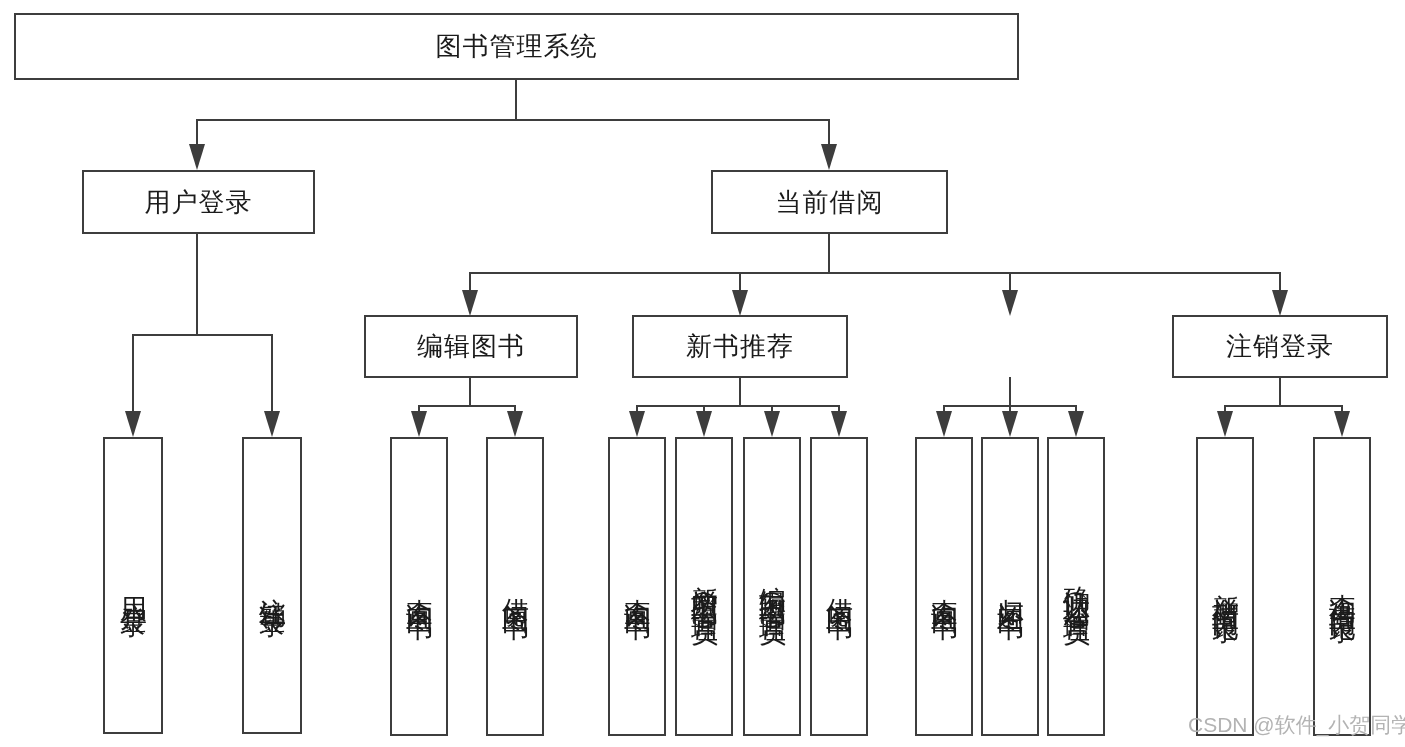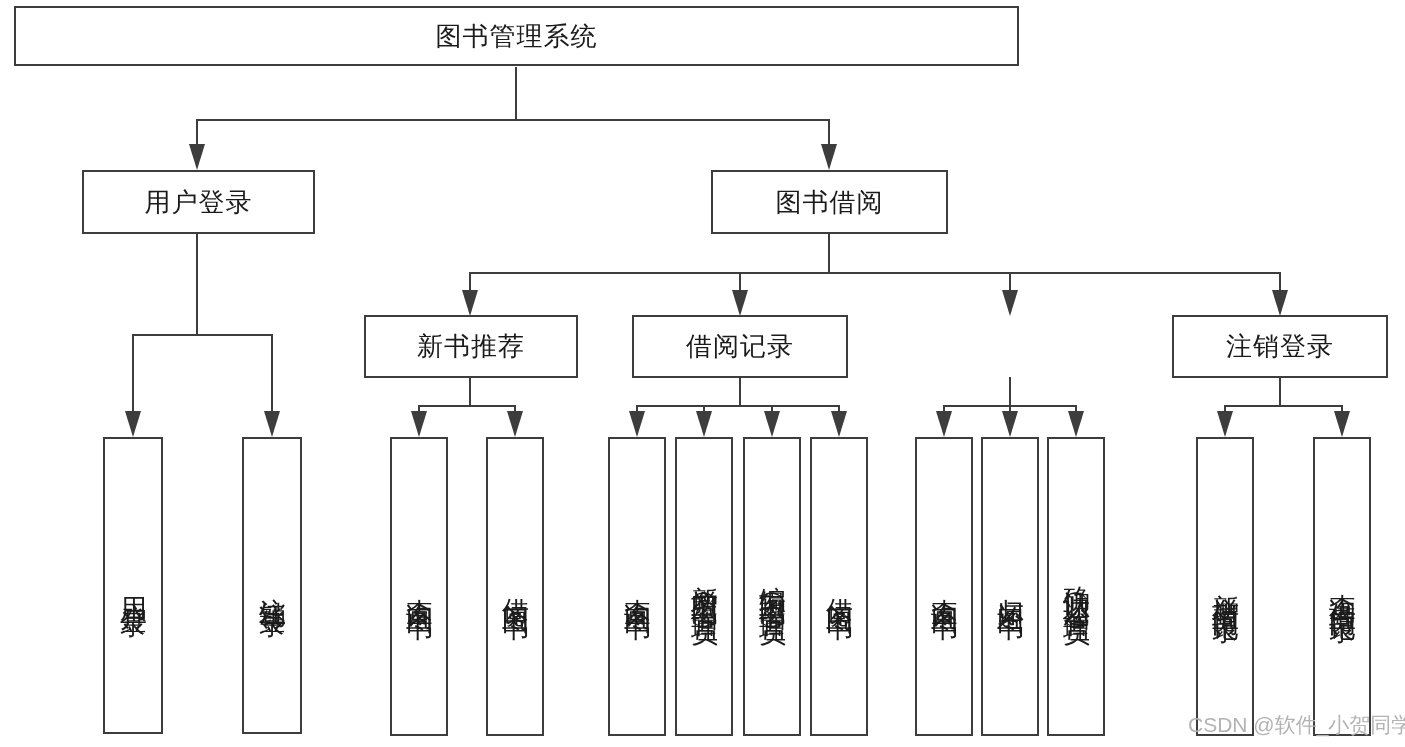--- a/index.html
+++ b/index.html
@@ -47,38 +47,38 @@
     position: absolute; left: 1188px; top: 711px;
     font-size: 21px; color: #b3b3b3; white-space: nowrap;
     z-index: 5;
   }
 </style>
 </head>
 <body>
 
 <div class="canvas">
 
-  <div class="box h" style="left:14px;top:6px;width:1005px;height:60px">
+  <div class="box h" style="left:14px;top:13px;width:1005px;height:67px">
     <span>图书管理系统</span>
   </div>
 
   <div class="box h" style="left:82px;top:170px;width:233px;height:64px">
     <span>用户登录</span>
   </div>
 
   <div class="box h" style="left:711px;top:170px;width:237px;height:64px">
-    <span>图书借阅</span>
+    <span>当前借阅</span>
   </div>
 
   <div class="box h" style="left:364px;top:315px;width:214px;height:63px">
-    <span>新书推荐</span>
+    <span>编辑图书</span>
   </div>
 
   <div class="box h" style="left:632px;top:315px;width:216px;height:63px">
-    <span>借阅记录</span>
+    <span>新书推荐</span>
   </div>
 
 
   <div class="box h" style="left:1172px;top:315px;width:216px;height:63px">
     <span>注销登录</span>
   </div>
 
   <div class="box v" style="left:103px;top:437px;width:60px;height:297px">
     <span>用户登录</span>
   </div>

